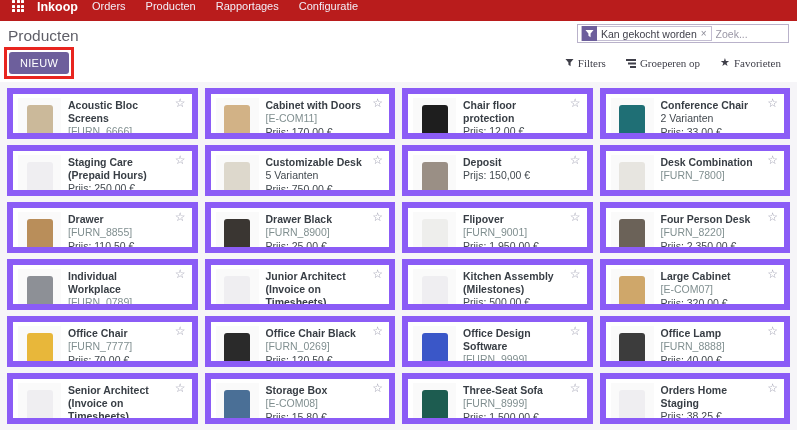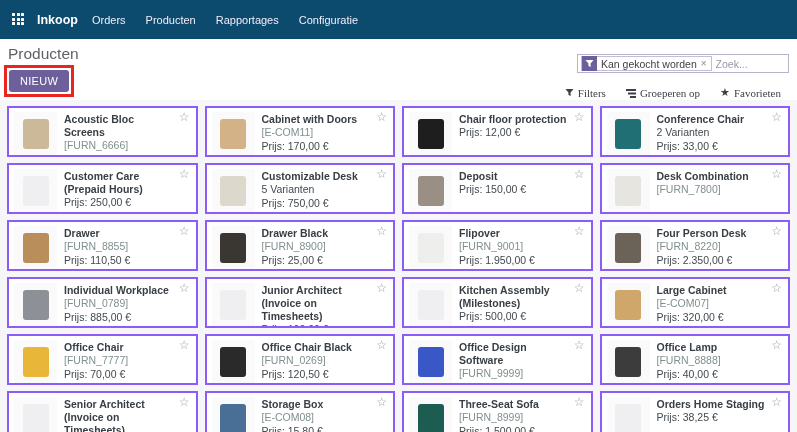--- a/index.html
+++ b/index.html
@@ -1,52 +1,52 @@
 <!DOCTYPE html>
 <html><head>
 <meta charset="utf-8">
 <style>
   * { margin:0; padding:0; box-sizing:border-box; }
   html,body { width:797px; height:432px; overflow:hidden; background:#fff;
               font-family:"Liberation Sans", sans-serif; }
   
-  .navbar { height:39px; background:#0c4a6e; display:flex; align-items:center;
+  .navbar { height:21px; background:#b91c1c; display:flex; 
             padding:0 8px; color:#fff; }
   .apps-grid { width:13px; height:13px; display:grid; grid-template-columns:repeat(3,3px);
                grid-template-rows:repeat(3,3px); gap:1.5px; margin:0 4px 0 4px; cursor:pointer; }
   .apps-grid span { background:#fff; border-radius:0.5px; }
   .app-name { font-weight:bold; font-size:12.5px; margin:0 14px 0 8px; cursor:pointer; }
   .nav-menu { font-size:11px; margin-right:20px; color:#f2eef7; cursor:pointer; }
   
   .control { position:relative; height:61px; padding:6px 8px 0 8px; background:#fff; }
   .breadcrumb { font-size:15.5px; color:#5f5f68; }
   .new-wrap { position:absolute; left:4px; top:26px; border:3px solid #e8251f; padding:2px; }
   .btn-new { background:#6d5f9c; color:#fff; font-weight:normal; font-size:11px;
              border:none; border-radius:3px; padding:5px 11px; letter-spacing:.3px; cursor:pointer; }
-  .search-zone { position:absolute; right:8px; top:15px; width:212px;border-radius:8px; }
+  .search-zone { position:absolute; right:8px; top:3px; width:212px;border-radius:8px; }
   .searchbar { display:flex; align-items:center; border:1px solid #b9b2ca; background:#fff;
                height:19px; padding:1px 3px; }
   .facet { display:flex; align-items:center; border:1px solid #c4bed3; height:15px; }
   .facet-icon { width:15px; height:15px; background:#6d5f9c; display:flex; align-items:center;
                 justify-content:center; }
   .facet-label { font-size:10.5px; color:#41414b; padding:0 4px; white-space:nowrap; }
   .facet-x { font-size:10px; color:#8a8a96; padding:0 4px 0 0; cursor:pointer; }
   .search-input { border:none; outline:none; font-size:10.5px; color:#41414b; width:52px;
                   margin-left:4px; }
   .search-input::placeholder { color:#9a97a6; }
   .actions-row { position:absolute; right:8px; top:32px; display:flex; gap:20px;
                  font-size:11px; color:#3f3f49; white-space:nowrap; }
   .action { display:flex; align-items:center; gap:4px; cursor:pointer;font-family:Liberation Serif, serif; }
   .action svg { display:block; }
   .star-glyph { font-size:11px; color:#3f3f49; }
   
   .kanban { background:#f6f5f8; padding:6px 7px 4px 7px; height:348px;
             display:grid; grid-template-columns:repeat(4,1fr); gap:6px 7px;
             grid-auto-rows:51px; }
-  .card { background:#fff; border:2px solid #8b5cf6; display:flex; padding:4px 5px;
+  .card { background:#fff; border:6px solid #8b5cf6; display:flex; padding:4px 5px;
           position:relative; overflow:hidden; cursor:pointer; }
   .thumb { width:43px; height:43px; background:#fafafa; flex:0 0 43px; display:flex;
            align-items:center; justify-content:center; }
   .thumb-shape { width:26px; height:30px; border-radius:3px; }
   .card-body { padding:1px 4px 0 7px; min-width:0; }
   .card-title { font-size:10.5px; font-weight:bold; color:#383e45; line-height:1.25;
                 padding-right:14px; }
   .card-sub { font-size:10.5px; color:#42494f; line-height:1.3; }
   .card-sub.ref { color:#808f90; }
   .card-price { font-size:10.5px; color:#42494f; line-height:1.3; }
@@ -160,21 +160,21 @@
         <div class="card-sub">2 Varianten</div>
         <div class="card-price">Prijs: 33,00 €</div>
       </div>
       <div class="card-star">☆</div>
     </div>
     <div class="card">
       <div class="thumb">
         <div class="thumb-shape" style="background: rgb(239, 238, 241);"></div>
       </div>
       <div class="card-body">
-        <div class="card-title">Customer Care (Prepaid Hours)</div>
+        <div class="card-title">Staging Care (Prepaid Hours)</div>
         <div class="card-price">Prijs: 250,00 €</div>
       </div>
       <div class="card-star">☆</div>
     </div>
     <div class="card">
       <div class="thumb">
         <div class="thumb-shape" style="background: rgb(221, 216, 204);"></div>
       </div>
       <div class="card-body">
         <div class="card-title">Customizable Desk</div>

